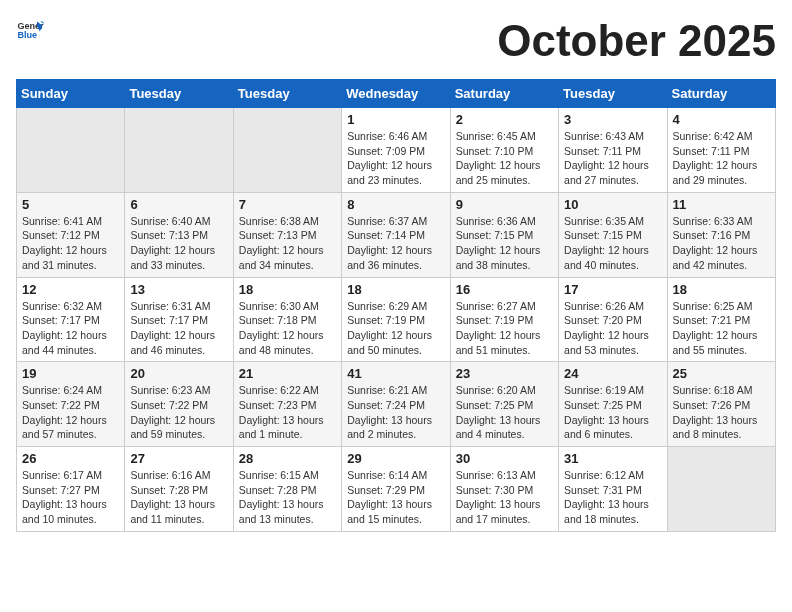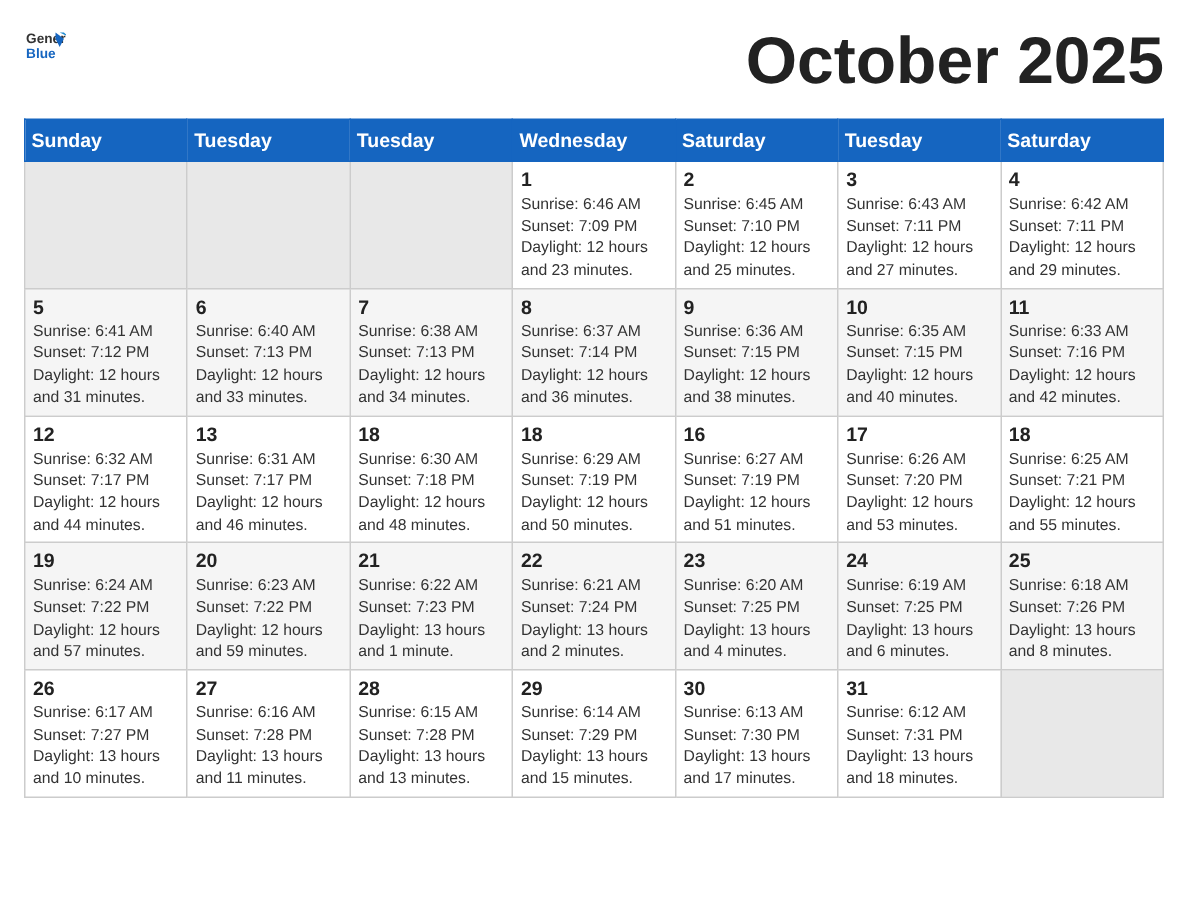--- a/index.html
+++ b/index.html
@@ -209,21 +209,21 @@
         </td>
         <td>
           <div class="day-number">20</div>
           <div class="day-info">Sunrise: 6:23 AM<br>Sunset: 7:22 PM<br>Daylight: 12 hours and 59 minutes.</div>
         </td>
         <td>
           <div class="day-number">21</div>
           <div class="day-info">Sunrise: 6:22 AM<br>Sunset: 7:23 PM<br>Daylight: 13 hours and 1 minute.</div>
         </td>
         <td>
-          <div class="day-number">22</div>
+          <div class="day-number">41</div>
           <div class="day-info">Sunrise: 6:21 AM<br>Sunset: 7:24 PM<br>Daylight: 13 hours and 2 minutes.</div>
         </td>
         <td>
           <div class="day-number">23</div>
           <div class="day-info">Sunrise: 6:20 AM<br>Sunset: 7:25 PM<br>Daylight: 13 hours and 4 minutes.</div>
         </td>
         <td>
           <div class="day-number">24</div>
           <div class="day-info">Sunrise: 6:19 AM<br>Sunset: 7:25 PM<br>Daylight: 13 hours and 6 minutes.</div>
         </td>

